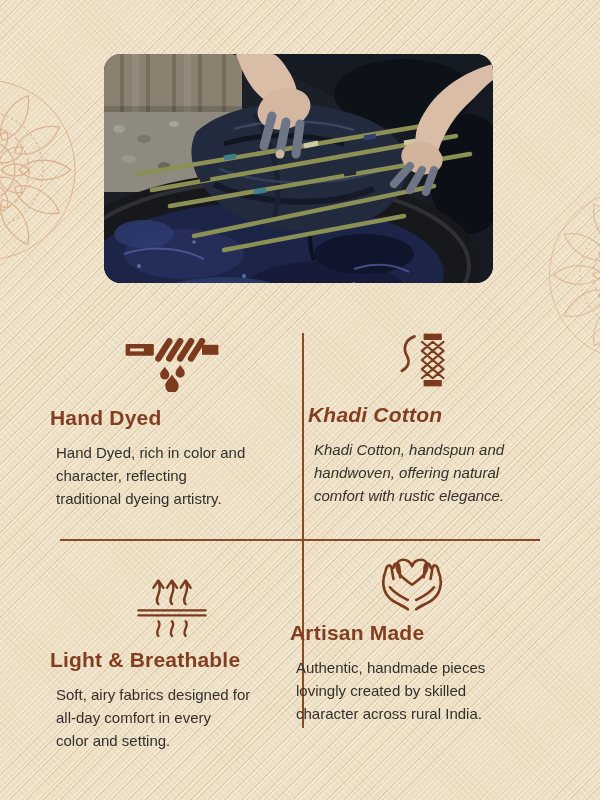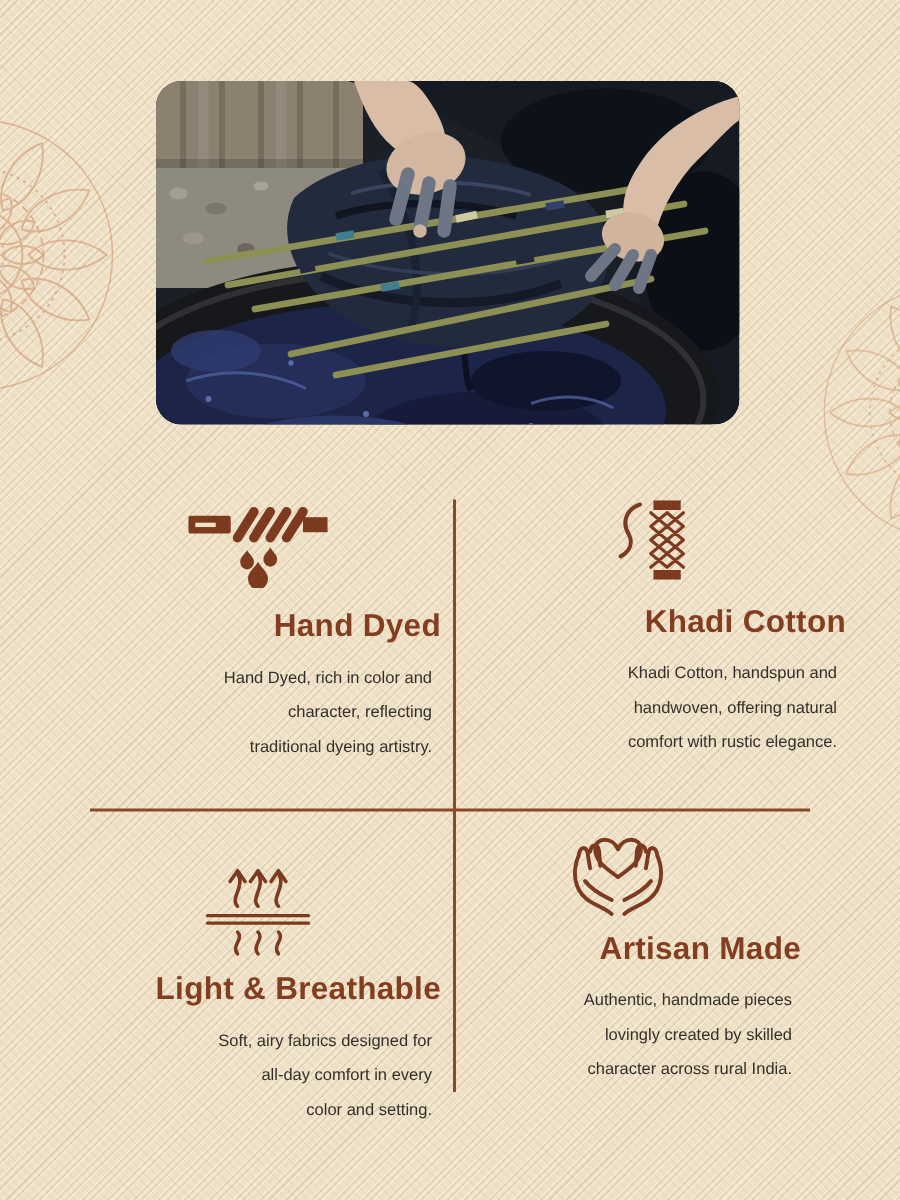--- a/index.html
+++ b/index.html
@@ -18,32 +18,32 @@
   }
   .ornament{position:absolute;pointer-events:none;}
   .hero{
     position:absolute;left:104px;top:54px;width:389px;height:229px;
     border-radius:17px;overflow:hidden;
   }
   .hero svg{display:block;}
   .features{position:absolute;left:0;top:0;width:600px;height:800px;}
   .divider-v{position:absolute;left:302px;top:333px;width:2px;height:395px;background:var(--divider);}
   .divider-h{position:absolute;left:60px;top:539px;width:480px;height:2px;background:var(--divider);}
-  .cell{position:absolute;width:244px;text-align:right;}
+  .cell{position:absolute;width:244px;text-align:left;}
   .cell.c1{left:50px;top:330px;}
-  .cell.c2{left:320px;top:327px;}
+  .cell.c2{left:308px;top:327px;font-style:italic;}
   .cell.c3{left:50px;top:572px;}
   .cell.c4{left:290px;top:545px;}
   .icon-wrap{height:66px;display:flex;align-items:center;justify-content:center;}
   .feature-title{
     margin:10px 0 0 0;font-size:21px;font-weight:700;color:var(--title);
     letter-spacing:.2px;
   }
   .feature-desc{
-    margin:11px auto 0 auto;max-width:232px;font-size:11px;line-height:23px;
+    margin:11px auto 0 auto;max-width:232px;font-size:15px;line-height:23px;
     color:var(--body);white-space:pre-line;
   }
   .ico{stroke:var(--accent);fill:none;stroke-linecap:round;stroke-linejoin:round;}
 </style>
 </head>
 <body>
 
 <svg class="ornament" style="left:-115px;top:70px;opacity:.55" width="200" height="200" viewBox="0 0 200 200">
   <defs>
     <g id="mnd" stroke="#cf8e66" fill="none" stroke-width="1.3">

